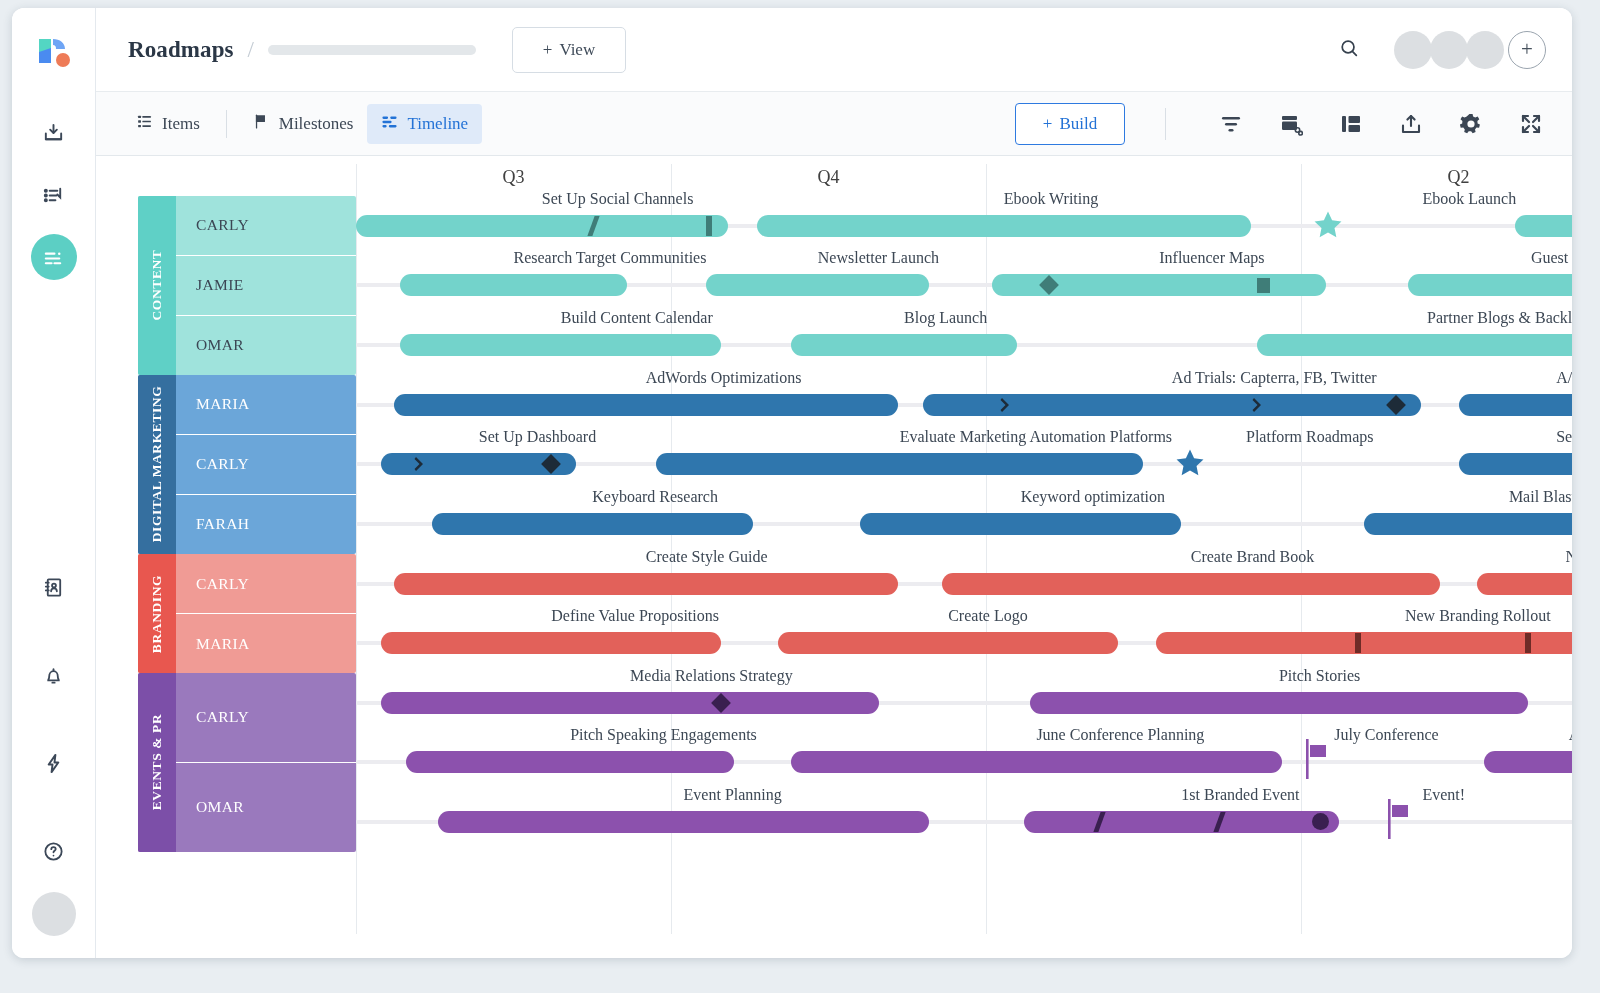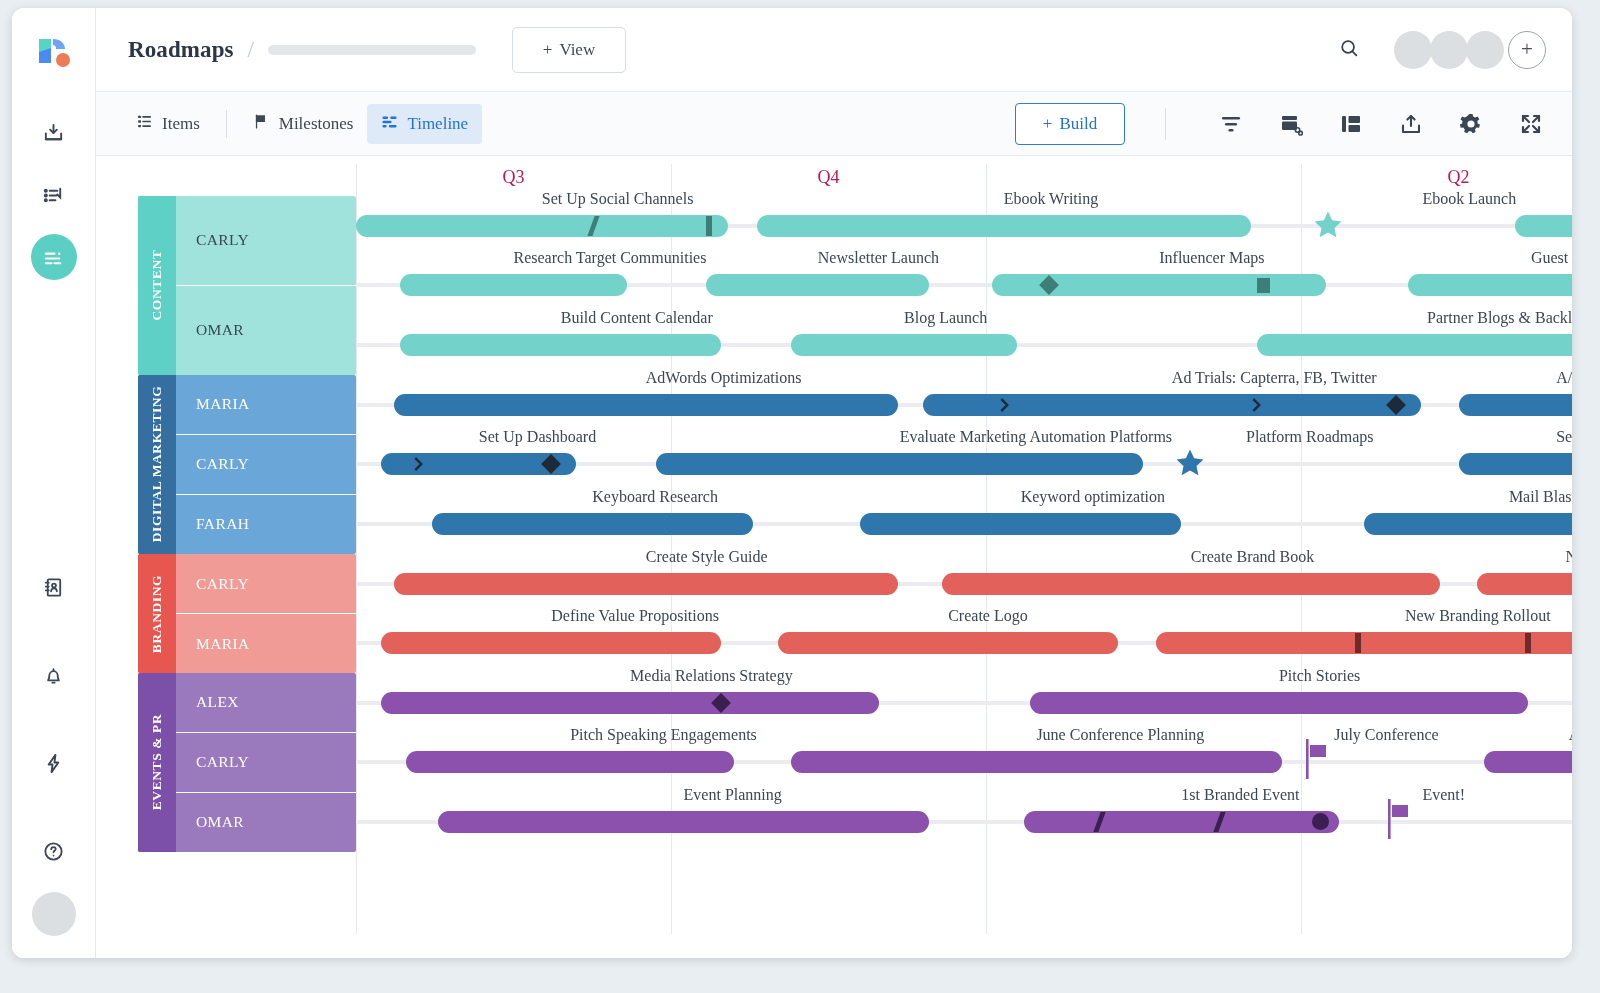--- a/index.html
+++ b/index.html
@@ -119,21 +119,21 @@
   .group-rows{ flex:1 1 auto; display:flex; flex-direction:column; }
   .grow{
     flex:1 1 0; display:flex; align-items:center;
     padding-left:20px; font-size:15.5px; letter-spacing:.4px;
     border-bottom:1.5px solid #ffffff;
   }
   .grow:last-child{ border-bottom:none; }
 
   .qhead{ position:absolute; top:0; height:42px; display:flex;
           align-items:center; justify-content:center;
-          font-size:18px; color:#be185d; }
+          font-size:18px; color:#404040; }
   .vline{ position:absolute; top:8px; background:#e6eaee; width:1px; }
 
   .rowline{ position:absolute; height:4px; background:#ececf0; border-radius:2px; }
 
   .bar{ position:absolute; height:22px; border-radius:11px; }
   .barlabel{ position:absolute; font-size:16px; color:#3c4754; white-space:nowrap; }
 
   .mk-star{ position:absolute; }
   .mk-flag{ position:absolute; }
   .mk-diamond{ position:absolute; width:14px; height:14px; transform:rotate(45deg); }
@@ -341,20 +341,21 @@
     </div>
 
     <div class="canvas">
       <div class="lane-col" id="laneCol">
           <div class="group" style="top: 40px; height: 178.5px; background: rgb(159, 227, 220);">
             <div class="group-title" style="background: rgb(95, 208, 198);">
               <span>CONTENT</span>
             </div>
             <div class="group-rows">
               <div class="grow" style="color: rgb(59, 70, 84);">CARLY</div>
+              <div class="grow" style="color: rgb(59, 70, 84);">JAMIE</div>
               <div class="grow" style="color: rgb(59, 70, 84);">OMAR</div>
             </div>
           </div>
           <div class="group" style="top: 219px; height: 178.5px; background: rgb(107, 166, 217);">
             <div class="group-title" style="background: rgb(53, 111, 159);">
               <span>DIGITAL MARKETING</span>
             </div>
             <div class="group-rows">
               <div class="grow" style="color: rgb(255, 255, 255);">MARIA</div>
               <div class="grow" style="color: rgb(255, 255, 255);">CARLY</div>
@@ -368,21 +369,20 @@
             <div class="group-rows">
               <div class="grow" style="color: rgb(255, 255, 255);">CARLY</div>
               <div class="grow" style="color: rgb(255, 255, 255);">MARIA</div>
             </div>
           </div>
           <div class="group" style="top: 517px; height: 178.5px; background: rgb(154, 121, 189);">
             <div class="group-title" style="background: rgb(124, 79, 168);">
               <span>EVENTS &amp; PR</span>
             </div>
             <div class="group-rows">
-              <div class="grow" style="color: rgb(255, 255, 255);">ALEX</div>
               <div class="grow" style="color: rgb(255, 255, 255);">CARLY</div>
               <div class="grow" style="color: rgb(255, 255, 255);">OMAR</div>
             </div>
           </div>
         </div>
       <div class="grid-col" id="gridCol">
           <div class="qhead" style="left: 0px; width: 315px;">Q3</div>
           <div class="vline" style="left: 0px; height: 770px;"></div>
           <div class="qhead" style="left: 315px; width: 315px;">Q4</div>
           <div class="vline" style="left: 315px; height: 770px;"></div>

